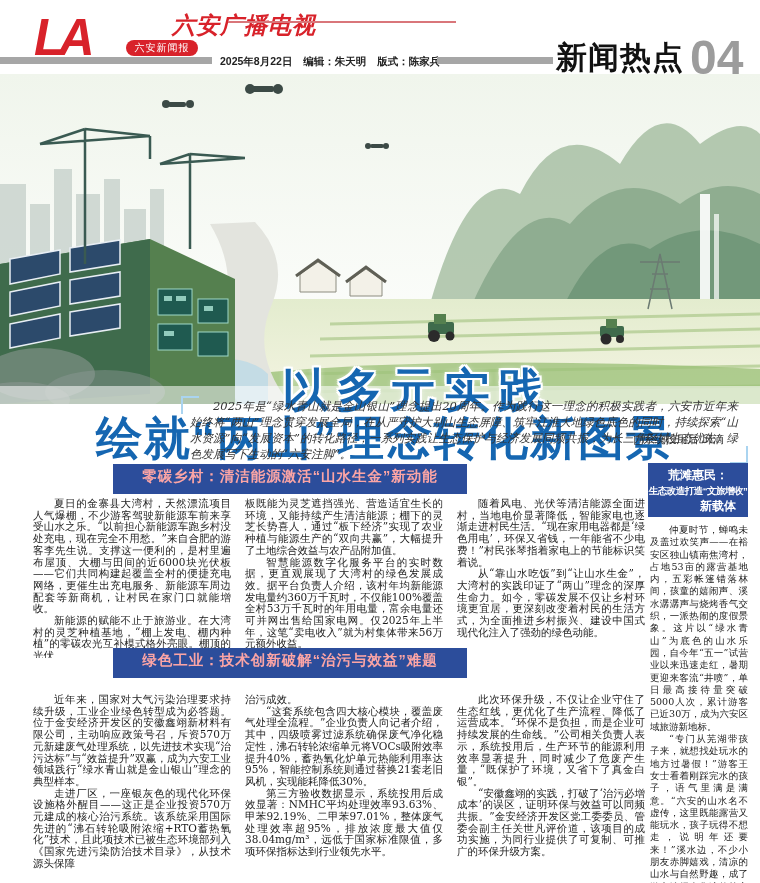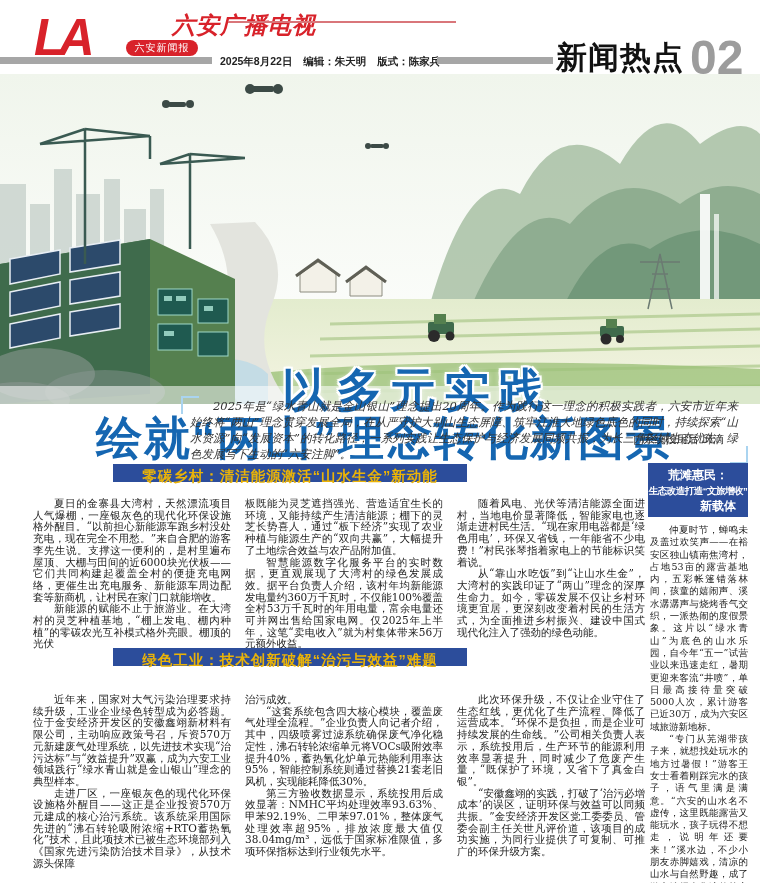--- a/index.html
+++ b/index.html
@@ -34,21 +34,21 @@
   .hero-title-1{left:282px;top:286px;font-size:46px;letter-spacing:8px;}
   .hero-title-2{left:96px;top:334px;font-size:46px;letter-spacing:2px;}
   .hero-byline{position:absolute;left:633px;top:358px;font-size:11px;color:#222;}
   
   .intro-text{position:absolute;left:190px;top:398px;width:548px;font-size:11.5px;line-height:16px;
            font-style:italic;color:#333;text-align:justify;text-indent:2em;}
   .bracket{position:absolute;width:16px;height:16px;}
   .bracket-tl{left:181px;top:396px;border-left:2px solid #aad4f0;border-top:2px solid #aad4f0;}
   .bracket-br{left:730px;top:446px;border-right:2px solid #aad4f0;border-bottom:2px solid #aad4f0;}
   
-  .sec-bar{position:absolute;left:113px;width:354px;height:18px;background:#2c4d9b;color:#eab308;
+  .sec-bar{position:absolute;left:113px;width:354px;height:30px;background:#2c4d9b;color:#fca5a5;
            font-family:"Liberation Sans",sans-serif;font-weight:bold;font-size:14.5px;
            line-height:25px;text-align:center;letter-spacing:1px;white-space:nowrap;}
   .sec1-bar{top:464px;}
   .sec2-bar{top:648px;}
   
   .col{position:absolute;overflow:hidden;font-size:10.5px;line-height:11.7px;text-align:justify;}
   .col p{margin:0;text-indent:2em;}
   .col p.cont{text-indent:0;}
   .s1{top:498px;height:160px;}
   .s2{top:694px;height:189px;}
@@ -76,21 +76,21 @@
   <div class="logo-badge">六安新闻报</div>
   <div class="logo-rule"></div>
   <div class="rule-left"></div>
   <div class="dateline">
     <span>2025年8月22日</span>
     <span>编辑：朱天明</span>
     <span>版式：陈家兵</span>
   </div>
   <div class="rule-mid"></div>
   <div class="section-flag">
-    <span class="flag-title">新闻热点</span><span class="flag-num">02</span>
+    <span class="flag-title">新闻热点</span><span class="flag-num">04</span>
   </div>
 
   <div class="hero">
     <svg width="760" height="330" viewBox="0 0 760 330">
       <defs>
         <linearGradient id="sky" x1="0" y1="0" x2="0" y2="1">
           <stop offset="0" stop-color="#f0f5ec"></stop>
             <stop offset="1" stop-color="#ffffff"></stop>
         </linearGradient>
         <linearGradient id="field" x1="0" y1="0" x2="0" y2="1">
@@ -206,21 +206,21 @@
     <div class="hero-title hero-title-2">绘就“两山”理念转化新图景</div>
     <div class="hero-byline">□系统投用后 邱滴</div>
   </div>
 
   <div class="bracket bracket-tl"></div>
   <div class="intro-text">2025年是“绿水青山就是金山银山”理念提出20周年。作为践行这一理念的积极实践者，六安市近年来始终将“两山”理念贯穿发展全局，在从严守护大别山生态屏障、筑牢江淮大地绿色底色的同时，持续探索“山水资源”向“发展资本”的转化路径，一系列实践让生态保护与经济发展同频共振，为长三角区域生态优先、绿色发展写下生动的“六安注脚”。</div>
   <div class="bracket bracket-br"></div>
 
   <div class="sec-bar sec1-bar">零碳乡村：清洁能源激活“山水生金”新动能</div>
   <div class="col s1 c1">
-    <p>夏日的金寨县大湾村，天然漂流项目人气爆棚，一座银灰色的现代化环保设施格外醒目。“以前担心新能源车跑乡村没处充电，现在完全不用愁。”来自合肥的游客李先生说。支撑这一便利的，是村里遍布屋顶、大棚与田间的近6000块光伏板——它们共同构建起覆盖全村的便捷充电网络，更催生出充电服务、新能源车周边配套等新商机，让村民在家门口就能增收。</p>
+    <p>夏日的金寨县大湾村，天然漂流项目人气爆棚，不少游客驾驶新能源车前来享受山水之乐。“以前担心新能源车跑乡村没处充电，现在完全不用愁。”来自合肥的游客李先生说。支撑这一便利的，是村里遍布屋顶、大棚与田间的近6000块光伏板——它们共同构建起覆盖全村的便捷充电网络，更催生出充电服务、新能源车周边配套等新商机，让村民在家门口就能增收。</p>
     <p>新能源的赋能不止于旅游业。在大湾村的灵芝种植基地，“棚上发电、棚内种植”的零碳农光互补模式格外亮眼。棚顶的光伏</p>
   </div>
   <div class="col s1 c2">
     <p class="cont">板既能为灵芝遮挡强光、营造适宜生长的环境，又能持续产生清洁能源；棚下的灵芝长势喜人，通过“板下经济”实现了农业种植与能源生产的“双向共赢”，大幅提升了土地综合效益与农产品附加值。</p>
     <p>智慧能源数字化服务平台的实时数据，更直观展现了大湾村的绿色发展成效。据平台负责人介绍，该村年均新能源发电量约360万千瓦时，不仅能100%覆盖全村53万千瓦时的年用电量，富余电量还可并网出售给国家电网。仅2025年上半年，这笔“卖电收入”就为村集体带来56万元额外收益。</p>
   </div>
   <div class="col s1 c3">
     <p>随着风电、光伏等清洁能源全面进村，当地电价显著降低，智能家电也逐渐走进村民生活。“现在家用电器都是‘绿色用电’，环保又省钱，一年能省不少电费！”村民张琴指着家电上的节能标识笑着说。</p>
     <p>从“靠山水吃饭”到“让山水生金”，大湾村的实践印证了“两山”理念的深厚生命力。如今，零碳发展不仅让乡村环境更宜居，更深刻改变着村民的生活方式，为全面推进乡村振兴、建设中国式现代化注入了强劲的绿色动能。</p>
   </div>

